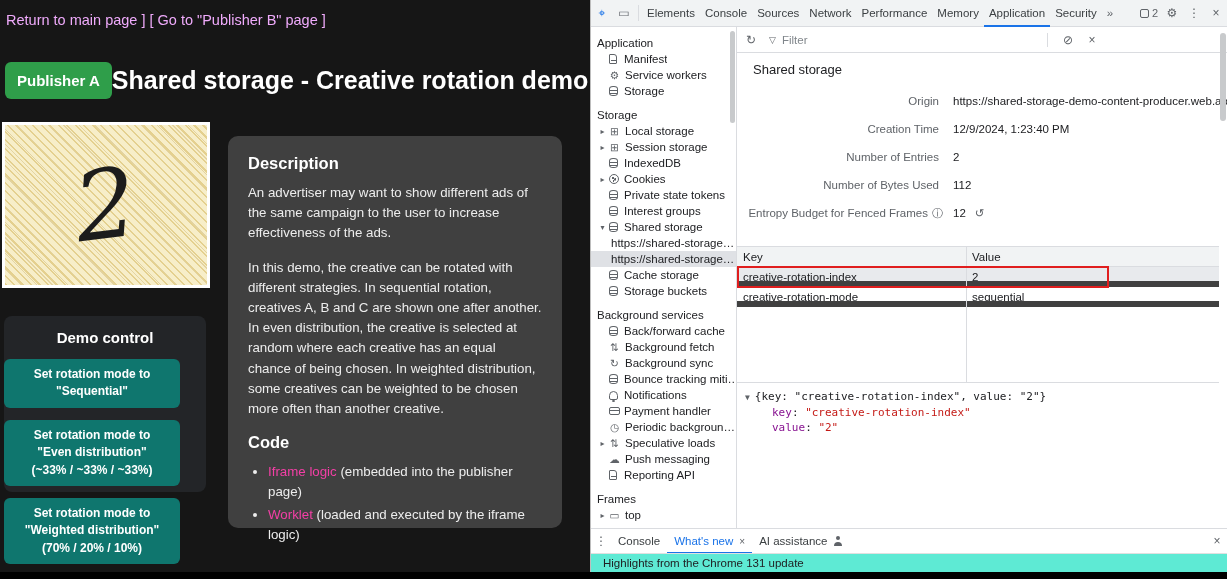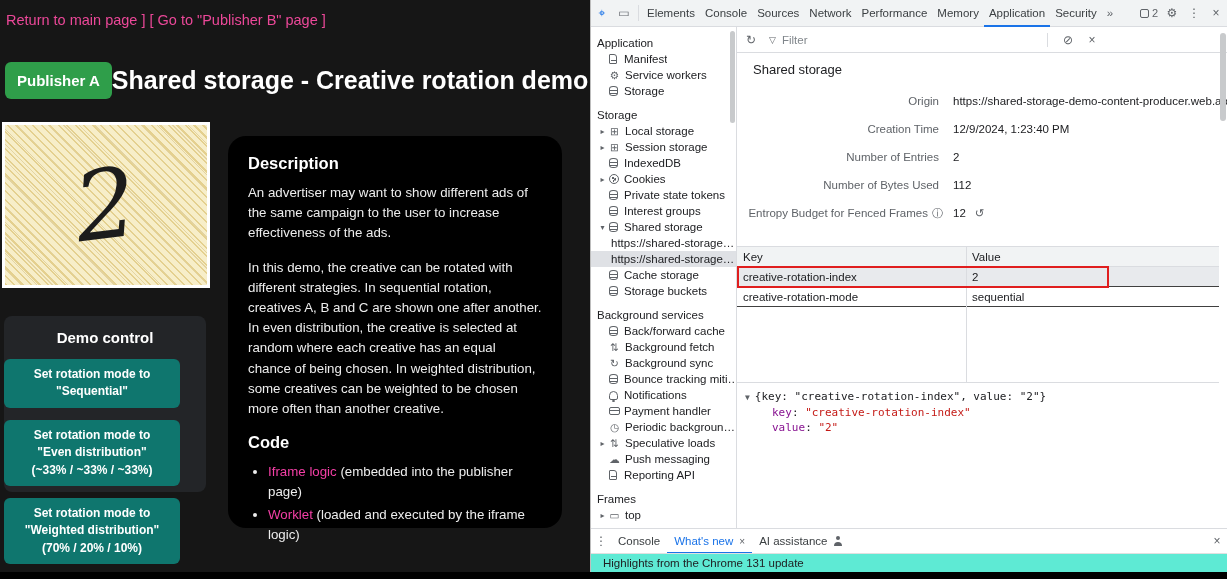--- a/index.html
+++ b/index.html
@@ -2,37 +2,37 @@
 <html><head>
 <meta charset="utf-8">
 <style>
   * { box-sizing: border-box; margin: 0; padding: 0; }
   html,body { width:1227px; height:579px; overflow:hidden; background:#000; }
   body { font-family:"Liberation Sans", sans-serif; }
   .stage { position:relative; width:1227px; height:579px; background:#000; }
 
   
   .page { position:absolute; left:0; top:0; width:590px; height:572px; background:#161616; overflow:hidden; }
-  .toplinks { position:absolute; left:6px; top:12px; font-size:14.5px; color:#ec4899; cursor:pointer;text-align:right; }
+  .toplinks { position:absolute; left:6px; top:12px; font-size:14.5px; color:#f0abfc; cursor:pointer;text-align:right; }
   .pubrow { position:absolute; left:5px; top:62px; display:flex; align-items:center; }
   .pbadge { background:#2f9e4a; color:#fff; font-weight:bold; font-size:15px; padding:10px 12px; border-radius:6px; }
   .ptitle { color:#fff; font-weight:bold; font-size:25px; white-space:nowrap; }
   .adframe { position:absolute; left:2px; top:122px; width:208px; height:166px; border:3px solid #fff;
     background-color:#f7eec9;
     background-image:repeating-linear-gradient(45deg,#e4d08f 0 1.5px,transparent 1.5px 6px),
                      repeating-linear-gradient(45deg,rgba(190,160,80,.35) 0 1px,transparent 1px 11px);
     display:flex; align-items:center; justify-content:center; }
   .adnum { font-family:"DejaVu Serif", serif; font-style:italic; font-size:96px; color:#1c1c1c; transform:rotate(-7deg); line-height:1; }
   .democtl { position:absolute; left:4px; top:316px; width:202px; height:176px; background:#232528; border-radius:8px;
     display:flex; flex-direction:column; align-items:center; }
   .demotitle { color:#fff; font-weight:bold; font-size:15px; margin:13px 0 13px; }
   .dbtn { width:176px; background:#0f766e; border:none; border-radius:6px; color:#fff; font-family:"Liberation Sans",sans-serif;
     font-weight:bold; font-size:12px; line-height:1.45; padding:7px 6px; margin-bottom:12px; cursor:pointer; }
   .dbtn .l { display:block; }
-  .desc { position:absolute; left:228px; top:136px; width:334px; height:392px; background:#000000; border-radius:18px; padding:14px 20px; color:#ededed; }
+  .desc { position:absolute; left:228px; top:136px; width:334px; height:392px; background:#404040; border-radius:10px; padding:14px 20px; color:#ededed; }
   .desc h3 { color:#fff; font-size:16.5px; margin:4px 0 10px; }
   .desc p { font-size:13.3px; line-height:1.52; margin:0 0 14px; }
   .desc ul { margin:6px 0 0 20px; }
   .desc li { font-size:13.3px; line-height:1.5; margin-bottom:3px; }
   .plink { color:#f43fa6; cursor:pointer; }
 
   
   .dt { position:absolute; left:590px; top:0; width:637px; height:572px; background:#fff; border-left:1px solid #bdbdbd;
     display:flex; flex-direction:column; font-size:11.5px; color:#202124; }
   .dt-tabs { height:27px; flex:none; display:flex; align-items:center; background:#f1f3f4; border-bottom:1px solid #dadce0; }
@@ -85,21 +85,21 @@
   .mrow { display:flex; align-items:center; height:28px; font-size:11.5px; }
   .mlabel { width:206px; text-align:right; color:#5f6368; flex:none; }
   .mvalue { margin-left:10px; color:#202124; white-space:nowrap; }
   .ginfo { margin-left:4px; font-size:11px; color:#5f6368; cursor:pointer; }
   .greset { margin-left:9px; color:#5f6368; cursor:pointer; }
   .grid { position:absolute; left:0; right:8px; top:219px; height:136px; }
   .grid::before { content:""; position:absolute; left:229px; top:0; bottom:0; width:1px; background:#dadce0; }
   .ghead { display:flex; height:21px; line-height:20px; background:#f1f3f4; border-top:1px solid #dadce0; border-bottom:1px solid #dadce0; }
   .gkey { width:229px; padding-left:6px; flex:none; overflow:hidden; white-space:nowrap; }
   .gval { flex:1; padding-left:6px; overflow:hidden; white-space:nowrap; }
-  .grow { display:flex; height:20px; line-height:20px; border-bottom:1px solid #404040; cursor:pointer; }
+  .grow { display:flex; height:20px; line-height:20px; border-bottom:6px solid #404040; cursor:pointer; }
   .grow.sel { background:#e8eaed; }
   .redbox { position:absolute; left:0; top:20px; width:372px; height:22px; border:2px solid #e01e1e; pointer-events:none; z-index:3; }
   .preview { position:absolute; left:0; right:8px; top:355px; bottom:0; border-top:1px solid #dadce0;
     padding:6px 4px 0 8px; font-family:"DejaVu Sans Mono", monospace; font-size:11px; }
   .pline { line-height:15px; }
   .ptri { font-size:8px; color:#5f6368; margin-right:5px; cursor:pointer; }
   .pkv { padding-left:27px; line-height:15px; }
   .pk { color:#881391; }
   .pc { color:#202124; }
   .pv { color:#c41a16; }

